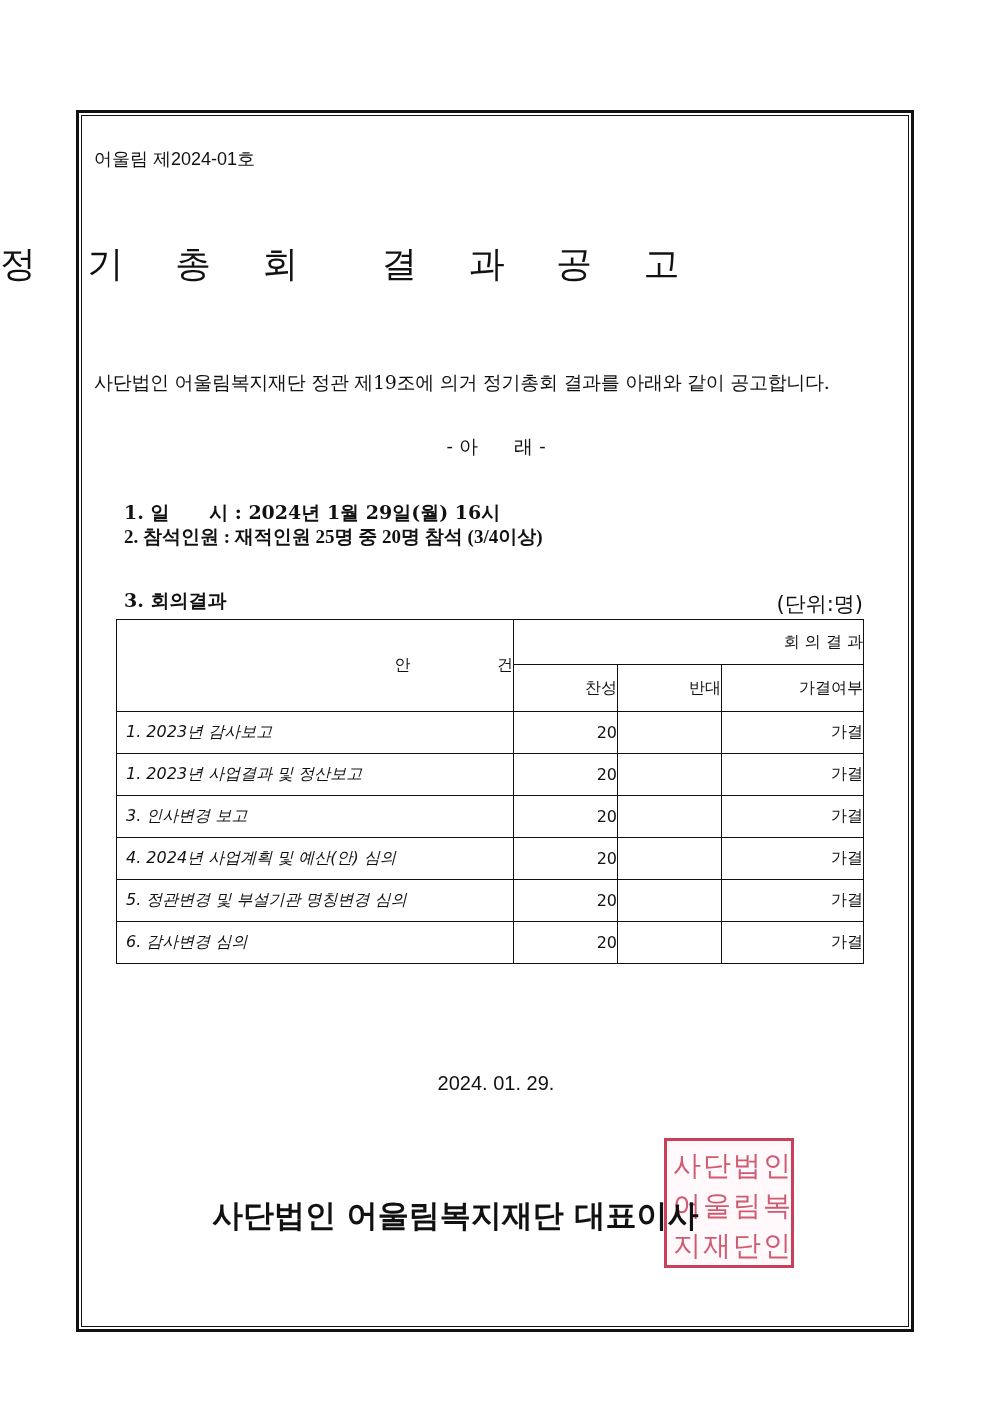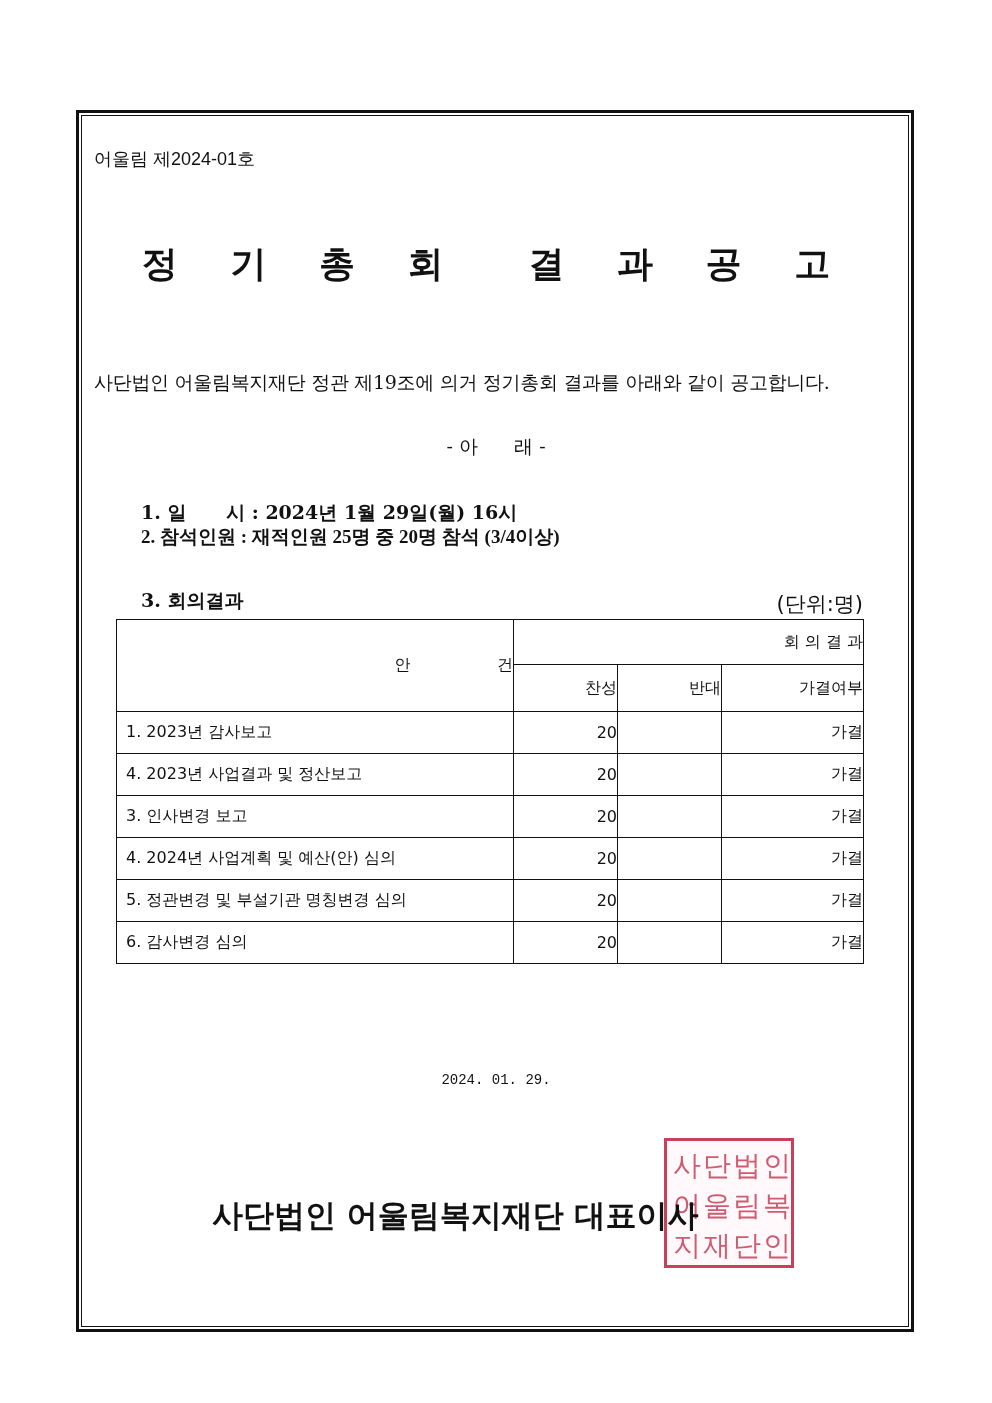--- a/index.html
+++ b/index.html
@@ -4,32 +4,32 @@
 <style>
   html, body { margin: 0; padding: 0; background: #ffffff; }
   body { width: 992px; height: 1403px; position: relative; overflow: hidden;
          font-family: "DejaVu Sans", sans-serif; color: #111; }
   .frame-outer { position: absolute; left: 76px; top: 110px; width: 832px; height: 1216px;
                  border: 3px solid #111; box-sizing: content-box; }
   .frame-inner { position: absolute; left: 81px; top: 115px; width: 826px; height: 1210px;
                  border: 1px solid #111; }
   .abs { position: absolute; white-space: nowrap; }
   .doc-no { left: 94px; top: 147px; font-size: 18px; font-family: "Liberation Sans", sans-serif; }
-  .title { left: 0; width: 992px; top: 240px; text-align: center; font-size: 36px; font-weight: bold;
+  .title { left: 0; width: 992px; top: 240px; text-align: left; font-size: 36px; font-weight: normal;
            letter-spacing: 20px; font-family: "DejaVu Sans", sans-serif; }
   .intro { left: 94px; width: 800px; top: 370px; font-size: 19px; font-family: "DejaVu Serif", serif;
            letter-spacing: -0.3px; }
   .below { left: 0; width: 992px; top: 434px; text-align: center; font-size: 19px; font-family: "DejaVu Serif", serif; }
-  .item { left: 124px; font-size: 19px; font-family: "DejaVu Serif", serif; font-weight: bold; margin-left: 17px; }
+  .item { left: 124px; font-size: 19px; font-family: "DejaVu Serif", serif; font-weight: bold; }
   .unit { right: 129px; top: 590px; font-size: 21px; font-family: "DejaVu Sans", sans-serif; }
   table.results { position: absolute; left: 116px; top: 619px; border-collapse: collapse;
                   font-family: "DejaVu Sans", sans-serif; font-size: 16px; }
   table.results td { border: 1px solid #111; padding: 0; text-align: right; vertical-align: middle; }
-  table.results td.agenda { text-align: left; padding-left: 9px; }
-  .date { left: 0; width: 992px; top: 1072px; text-align: center; font-size: 14px; font-family: Liberation Mono, monospace; }
+  table.results td.agenda { text-align: left; padding-left: 9px; font-style: italic; }
+  .date { left: 0; width: 992px; top: 1072px; text-align: center; font-size: 20px; font-family: Liberation Sans, sans-serif; }
   .signer { left: 212px; top: 1195px; font-size: 31px; font-weight: bold; font-family: "DejaVu Sans", sans-serif; z-index: 2; }
   .seal { position: absolute; left: 664px; top: 1138px; width: 130px; height: 130px; z-index: 1;
           border: 3px solid #c8405a; box-sizing: border-box; background: rgba(255,240,244,0.4);
           display: grid; grid-template-columns: repeat(4, 1fr); grid-template-rows: repeat(3, 1fr);
           padding: 6px; gap: 2px; }
   .seal span { color: #c8405a; font-size: 28px; text-align: center; line-height: 38px;
                font-family: "DejaVu Serif", serif; opacity: 0.85; }
 </style>
 </head>
 <body>
@@ -68,21 +68,21 @@
     <td>반대</td>
     <td>가결여부</td>
   </tr>
   <tr style="height: 42px;">
     <td class="agenda">1. 2023년 감사보고</td>
     <td>20</td>
     <td></td>
     <td>가결</td>
   </tr>
   <tr style="height: 42px;">
-    <td class="agenda">4. 2023년 사업결과 및 정산보고</td>
+    <td class="agenda">1. 2023년 사업결과 및 정산보고</td>
     <td>20</td>
     <td></td>
     <td>가결</td>
   </tr>
   <tr style="height: 42px;">
     <td class="agenda">3. 인사변경 보고</td>
     <td>20</td>
     <td></td>
     <td>가결</td>
   </tr>

